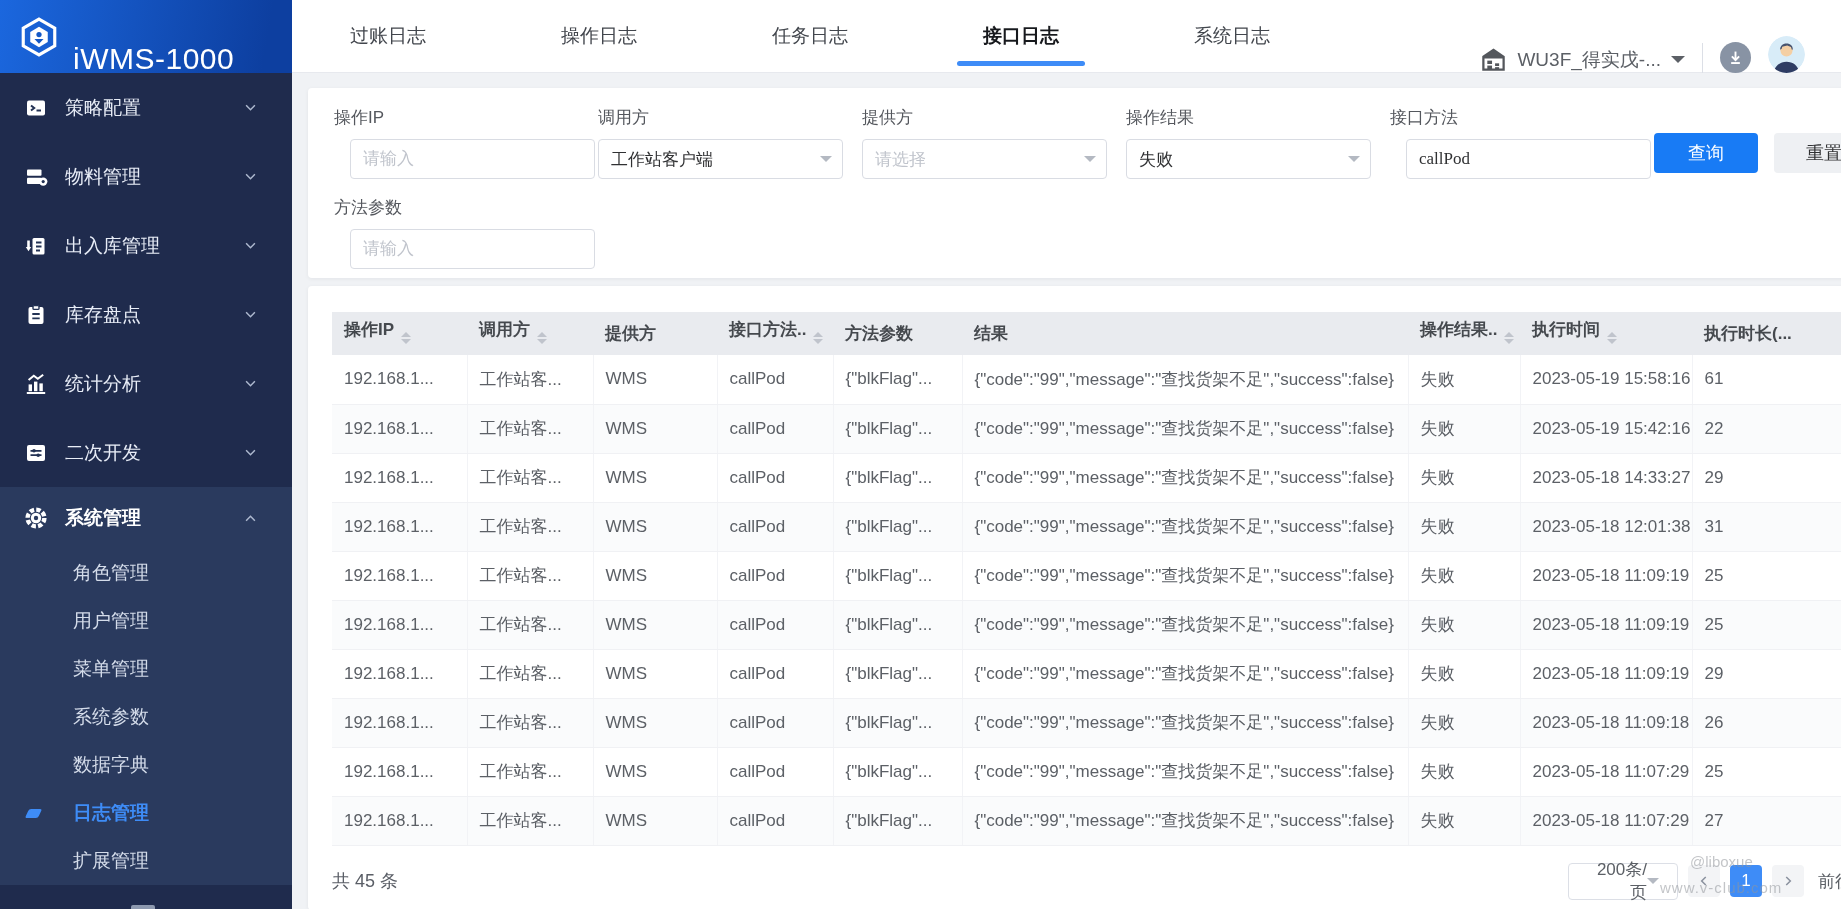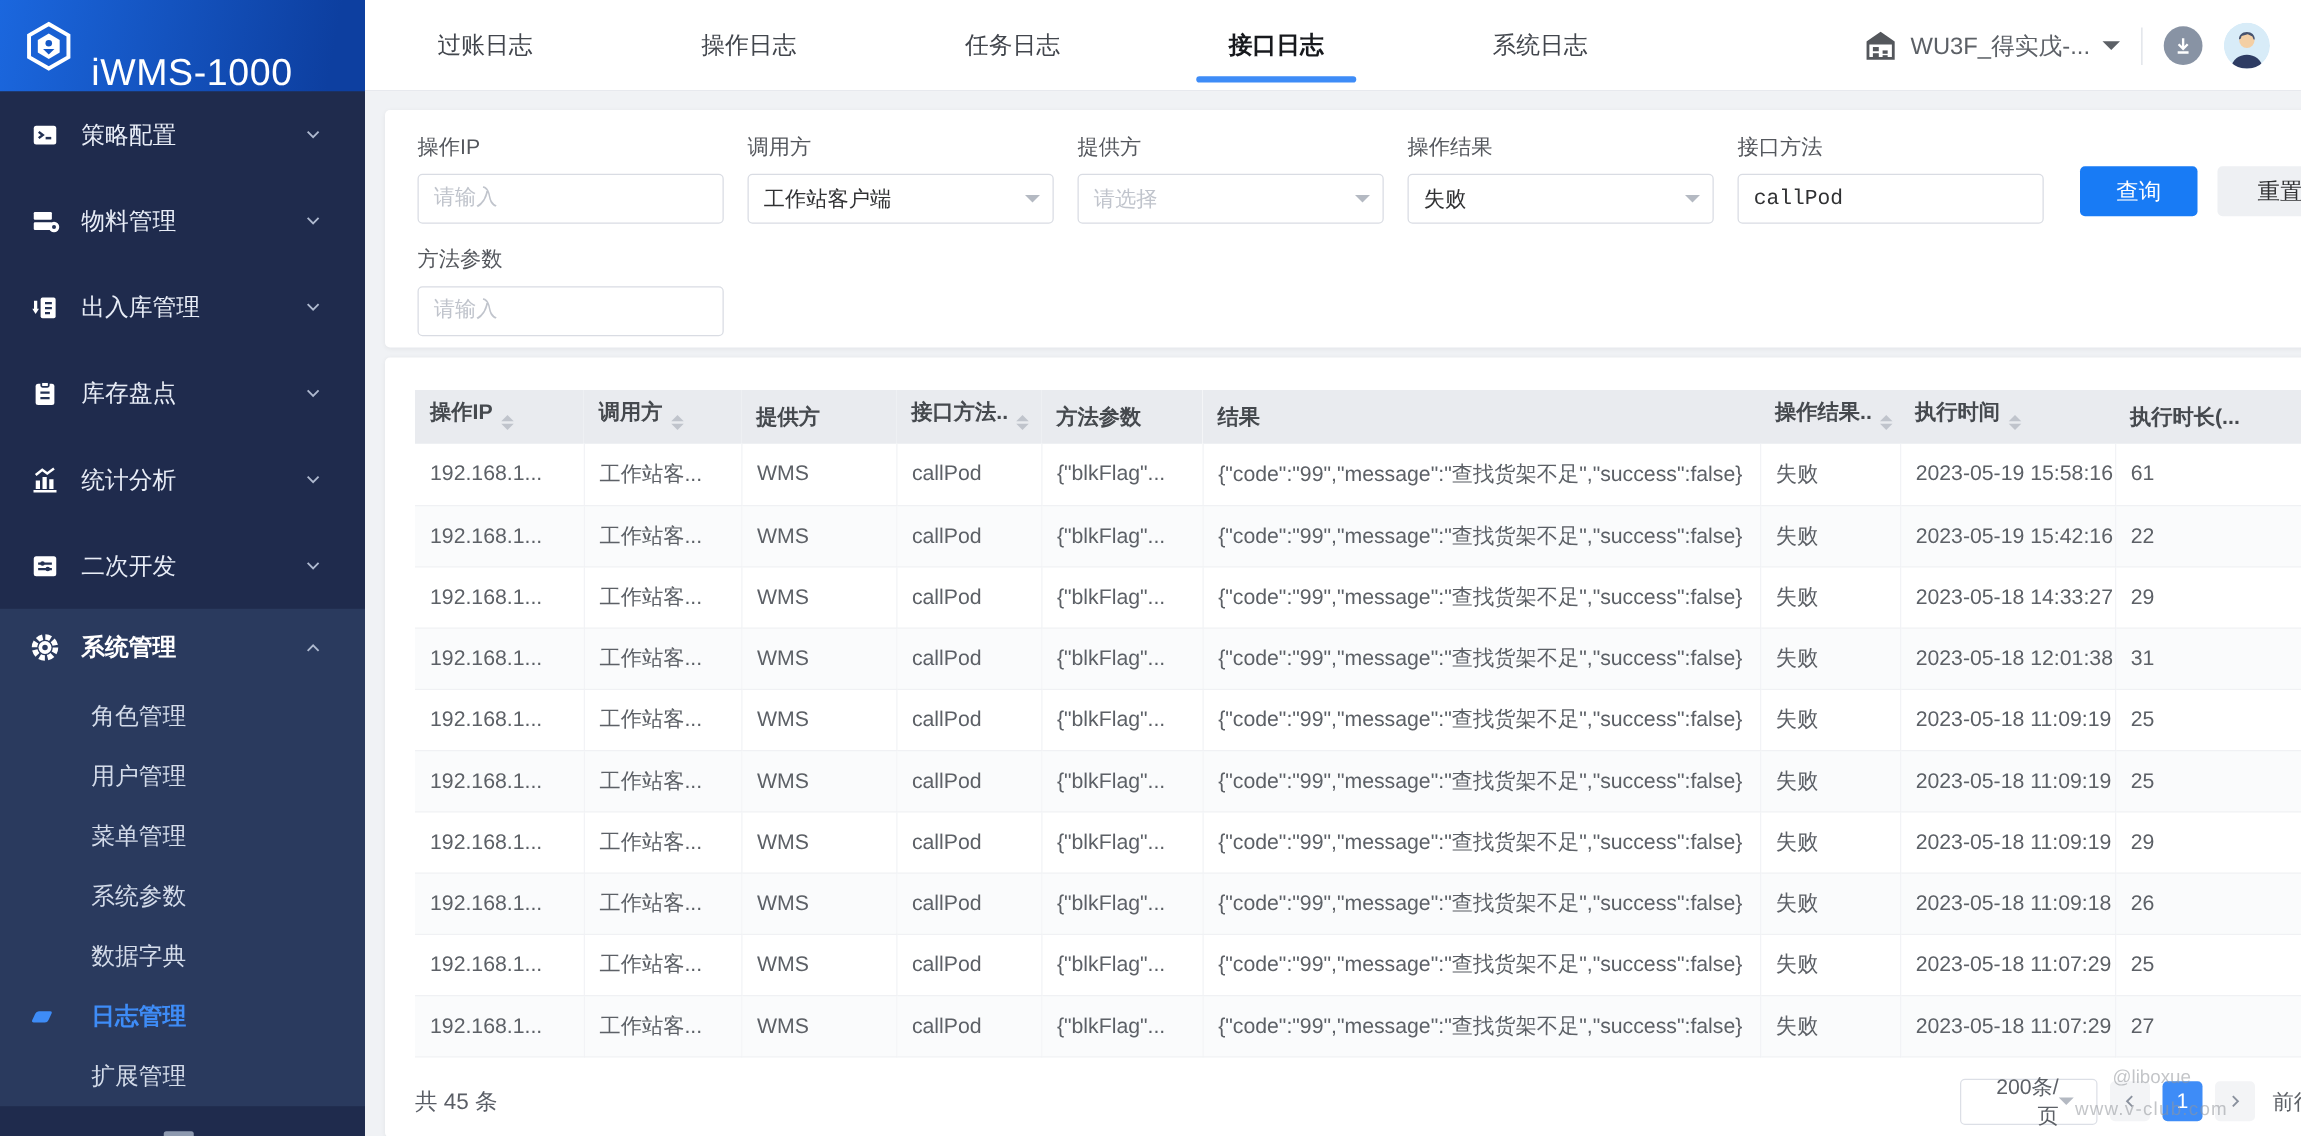--- a/index.html
+++ b/index.html
@@ -20,42 +20,42 @@
   .marker { position: absolute; left: 27px; top: 20px; width: 13px; height: 9px; background: #3e8cf7; border-radius: 2px; transform: skewX(-25deg); }
   .collapse-hint { position: absolute; bottom: 0; left: 131px; width: 24px; height: 4px; background: #8d99af; border-radius: 2px 2px 0 0; }
 
   
   .main { position: absolute; left: 292px; top: 0; width: 1549px; height: 909px; }
   .topbar { position: relative; height: 73px; background: #fff; border-bottom: 1px solid #e7e9ee; display: flex; align-items: center; }
   .tabs { display: flex; margin-left: 32px; gap: 83px; height: 100%; }
   .tab { position: relative; padding: 0 26px; height: 100%; display: flex; align-items: center; font-size: 19px; color: #42464d; cursor: pointer; white-space: nowrap; }
   .tab.active { color: #17191d; font-weight: bold; }
   .tab.active::after { content: ""; position: absolute; left: 0; right: 0; bottom: 6px; height: 5px; border-radius: 3px; background: #3e8cf7; }
-  .topbar-right { position: absolute; right: 25px; top: 0; height: 73px; display: flex; align-items: center; gap: 17px; }
+  .topbar-right { position: absolute; right: 36px; top: 0; height: 73px; display: flex; align-items: flex-end; gap: 17px; }
   .station { display: flex; align-items: center; gap: 10px; font-size: 19px; color: #5c6066; cursor: pointer; white-space: nowrap; }
   .tri-down { width: 0; height: 0; border: 7px solid transparent; border-top-color: #5c6066; margin-top: 7px; }
   .vdivider { width: 1px; height: 30px; background: #dcdfe6; }
   .download-btn { width: 31px; height: 31px; border-radius: 50%; background: #8893a4; display: flex; align-items: center; justify-content: center; cursor: pointer; }
   .avatar { width: 37px; height: 37px; border-radius: 50%; overflow: hidden; cursor: pointer; }
 
   .content { padding: 15px 0 0 16px; }
   .card { background: #fff; border-radius: 4px; box-shadow: 0 1px 4px rgba(0,21,41,.06); }
 
   
   .filter-card { width: 1592px; height: 190px; padding: 18px 26px 0; }
   .f-row { display: flex; gap: 19px; align-items: flex-start; }
   .field { width: 245px; flex: 0 0 auto; }
   .f-label { font-size: 17px; color: #54575d; margin-bottom: 10px; }
-  .f-input { width: 100%; height: 40px; border: 1px solid #d9dce3; border-radius: 4px; padding: 0 12px; font-size: 17px; color: #303133; outline: none; font-family: Liberation Mono, monospace; }
+  .f-input { width: 100%; height: 40px; border: 1px solid #d9dce3; border-radius: 4px; padding: 0 12px; font-size: 17px; color: #303133; outline: none; font-family: Liberation Serif, serif; margin-left: 16px; }
   .f-input::placeholder { color: #c0c4cc; }
   .f-select { width: 100%; height: 40px; border: 1px solid #d9dce3; border-radius: 4px; padding: 0 10px 0 12px; font-size: 17px; color: #303133; display: flex; align-items: center; justify-content: space-between; cursor: pointer; background: #fff; }
   .f-select .ph { color: #c0c4cc; }
   .sel-tri { width: 0; height: 0; border: 6px solid transparent; border-top-color: #b4b9c2; margin-top: 6px; }
   .f-actions { margin-left: auto; display: flex; gap: 16px; padding-top: 27px; }
-  .btn-primary { width: 94px; height: 40px; background: #187bf5; border: none; border-radius: 4px; color: #fff; font-size: 18px; cursor: pointer; font-family: inherit; }
+  .btn-primary { width: 104px; height: 40px; background: #187bf5; border: none; border-radius: 4px; color: #fff; font-size: 18px; cursor: pointer; font-family: inherit; }
   .btn-plain { width: 100px; height: 40px; background: #eef0f3; border: none; border-radius: 4px; color: #303133; font-size: 18px; cursor: pointer; font-family: inherit; }
   .f-row2 { margin-top: 17px; }
 
   
   .table-card { width: 1592px; margin-top: 8px; padding: 26px 24px 0; height: 624px; overflow: hidden; }
   table { border-collapse: collapse; table-layout: fixed; width: 1700px; }
   thead th { height: 43px; background: #e9ebef; color: #45494e; font-weight: bold; font-size: 17px; text-align: left; padding-left: 12px; white-space: nowrap; overflow: hidden; }
   tbody td { height: 49px; font-size: 17px; color: #5c6066; padding-left: 12px; border-bottom: 1px solid #f0f1f4; border-right: 1px solid #f2f3f6; white-space: nowrap; overflow: hidden; background: #fff; }
   tbody tr:nth-child(even) td { background: #fafbfc; }
   .sorter { display: inline-flex; flex-direction: column; margin-left: 7px; vertical-align: -2px; }

